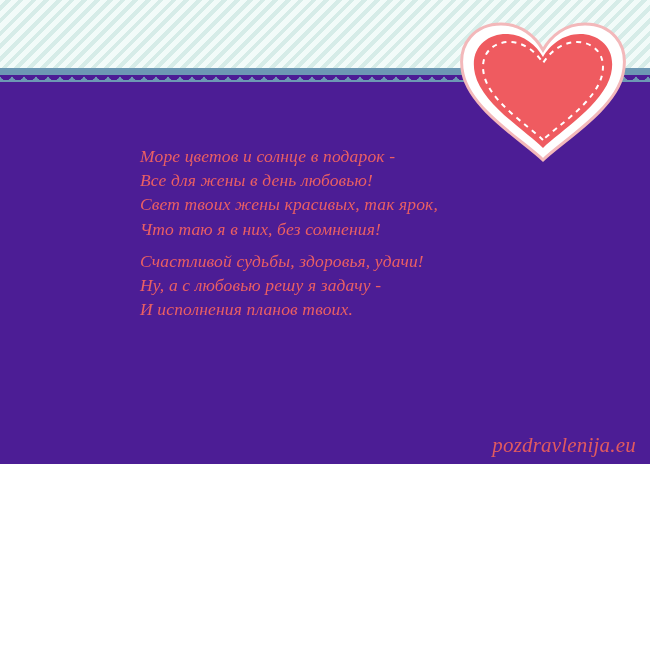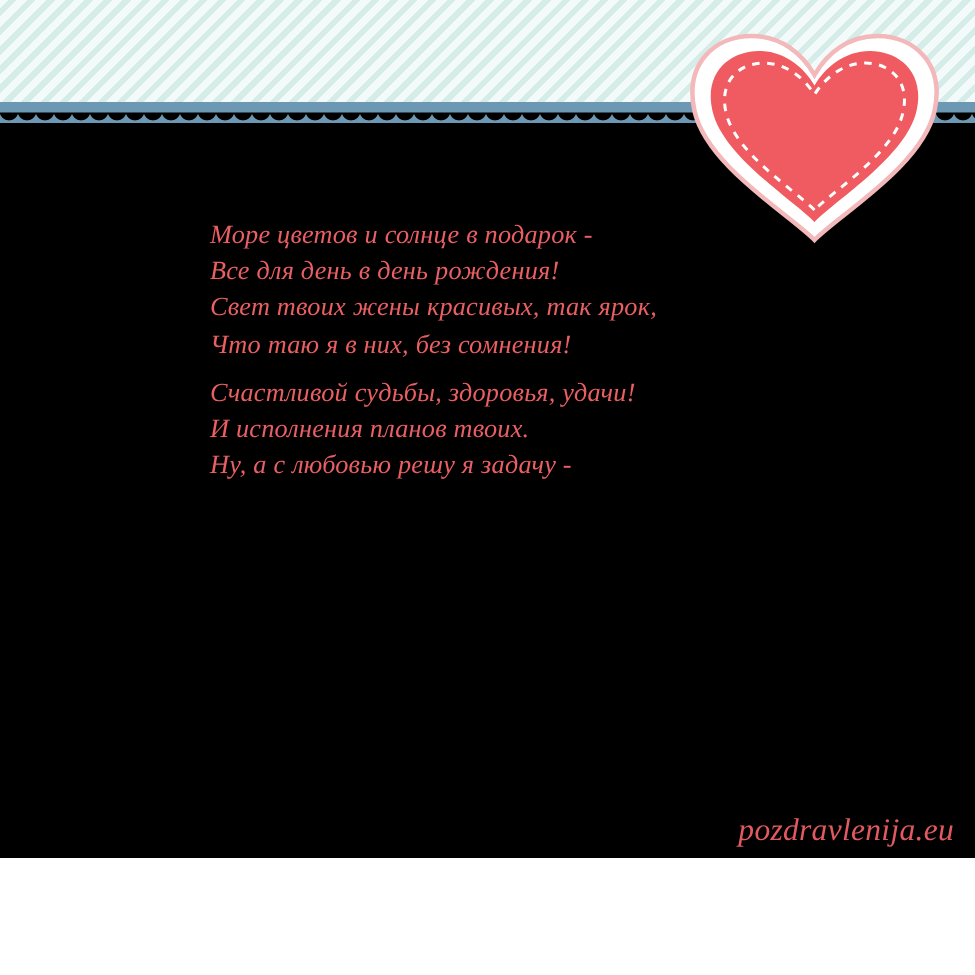--- a/index.html
+++ b/index.html
@@ -9,22 +9,22 @@
   body {
     width: 650px;
     height: 650px;
     background: #ffffff;
     font-family: "Liberation Serif", serif;
     overflow: hidden;
   }
   .card {
     position: relative;
     width: 650px;
-    height: 572px;
-    background: #000000;
+    height: 464px;
+    background: #4c1d95;
     overflow: hidden;
   }
 
   
   .stripe-band {
     position: absolute;
     left: 0;
     width: 650px;
     background-color: #e6f4f1;
     background-image: repeating-linear-gradient(
@@ -157,28 +157,28 @@
     <svg viewBox="0 0 176 146" width="176" height="146" xmlns="http://www.w3.org/2000/svg">
       <path d="M88 142 C 70 124, 16 92, 8 56 C 1 24, 22 6, 46 6 C 66 6, 80 18, 88 32 C 96 18, 110 6, 130 6 C 154 6, 175 24, 168 56 C 160 92, 106 124, 88 142 Z" fill="#ffffff" stroke="#f3b8ba" stroke-width="3"></path>
       <path d="M88 130 C 72 114, 27 86, 20 56 C 14 30, 32 16, 51 16 C 68 16, 81 27, 88 39 C 95 27, 108 16, 125 16 C 144 16, 162 30, 156 56 C 149 86, 104 114, 88 130 Z" fill="#ef5b60"></path>
       <path d="M88 122 C 74 108, 35 84, 29 57 C 24 35, 39 24, 54 24 C 69 24, 81 34, 88 45 C 95 34, 107 24, 122 24 C 137 24, 152 35, 147 57 C 141 84, 102 108, 88 122 Z" fill="none" stroke="#ffffff" stroke-width="2" stroke-dasharray="5 5"></path>
     </svg>
   </div>
 
   <div class="poem">
     <div class="stanza">
       <div class="line">Море цветов и солнце в подарок -</div>
-      <div class="line">Все для день в день рождения!</div>
+      <div class="line">Все для жены в день любовью!</div>
       <div class="line">Свет твоих жены красивых, так ярок,</div>
       <div class="line">Что таю я в них, без сомнения!</div>
     </div>
     <div class="stanza">
       <div class="line">Счастливой судьбы, здоровья, удачи!</div>
+      <div class="line">Ну, а с любовью решу я задачу -</div>
       <div class="line">И исполнения планов твоих.</div>
-      <div class="line">Ну, а с любовью решу я задачу -</div>
     </div>
   </div>
 
   <div class="stripe-band bottom-band"></div>
   <div class="band-line" style="top:584px"></div>
   <div class="zigzag bottom"></div>
 
   <div class="heart-row">
     <span class="mini-heart">
       <svg viewBox="0 0 30 27" width="30" height="27" xmlns="http://www.w3.org/2000/svg">

